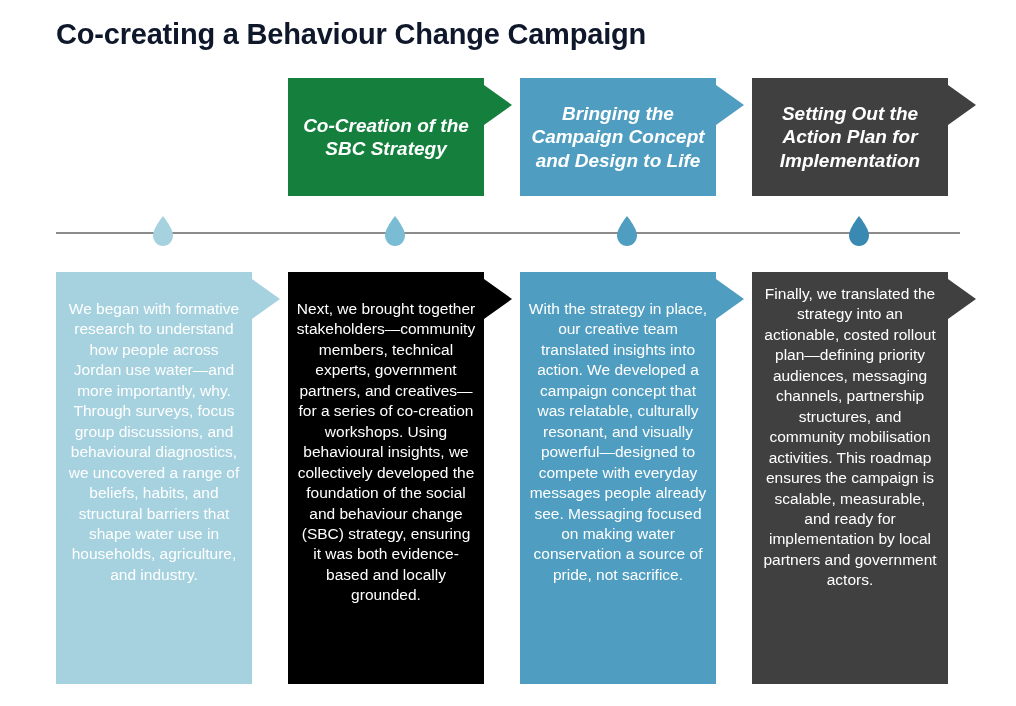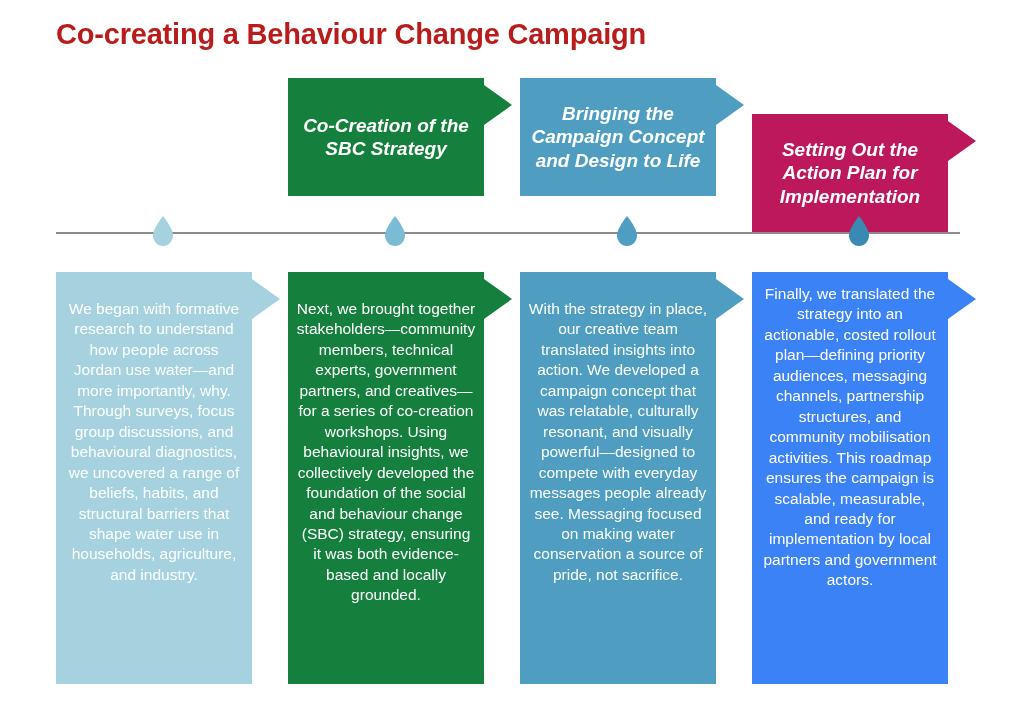--- a/index.html
+++ b/index.html
@@ -133,51 +133,51 @@
     line-height: 1.32;
     font-weight: 500;
   }
   .col-3 .body-text { padding-top: 12px; }
 </style>
 </head>
 <body style="background: rgb(255, 255, 255);">
 
 <div id="infographic">
 
-  <div class="page-title" style="color: #b91c1c;">Co-creating a Behaviour Change Campaign</div>
+  <div class="page-title" style="color: #0f172a;">Co-creating a Behaviour Change Campaign</div>
 
   <div class="column col-0">
     <div class="arrow-block body-box" style="background: rgb(166, 210, 224);">
       <div class="body-text">We began with formative research to understand how people across Jordan use water—and more importantly, why. Through surveys, focus group discussions, and behavioural diagnostics, we uncovered a range of beliefs, habits, and structural barriers that shape water use in households, agriculture, and industry.</div>
     </div>
   </div>
 
   <div class="column col-1">
     <div class="arrow-block header-box" style="background: #15803d;">
       <div class="header-text">Co-Creation of the SBC Strategy</div>
     </div>
-    <div class="arrow-block body-box" style="background: #15803d;">
+    <div class="arrow-block body-box" style="background: #000000;">
       <div class="body-text">Next, we brought together stakeholders—community members, technical experts, government partners, and creatives—for a series of co-creation workshops. Using behavioural insights, we collectively developed the foundation of the social and behaviour change (SBC) strategy, ensuring it was both evidence-based and locally grounded.</div>
     </div>
   </div>
 
   <div class="column col-2">
     <div class="arrow-block header-box" style="background: rgb(79, 157, 192);">
       <div class="header-text">Bringing the Campaign Concept and Design to Life</div>
     </div>
     <div class="arrow-block body-box" style="background: rgb(79, 157, 192);">
       <div class="body-text">With the strategy in place, our creative team translated insights into action. We developed a campaign concept that was relatable, culturally resonant, and visually powerful—designed to compete with everyday messages people already see. Messaging focused on making water conservation a source of pride, not sacrifice.</div>
     </div>
   </div>
 
   <div class="column col-3">
-    <div class="arrow-block header-box" style="background: #be185d; margin-top: 36px;">
+    <div class="arrow-block header-box" style="background: #404040;">
       <div class="header-text">Setting Out the Action Plan for Implementation</div>
     </div>
-    <div class="arrow-block body-box" style="background: #3b82f6;">
+    <div class="arrow-block body-box" style="background: #404040;">
       <div class="body-text">Finally, we translated the strategy into an actionable, costed rollout plan—defining priority audiences, messaging channels, partnership structures, and community mobilisation activities. This roadmap ensures the campaign is scalable, measurable, and ready for implementation by local partners and government actors.</div>
     </div>
   </div>
 
   <div class="rail" style="background: rgb(140, 140, 140);"></div>
 
   <div class="drop drop-0">
     <svg viewBox="0 0 22 30" xmlns="http://www.w3.org/2000/svg">
       <path d="M11 0 C11 0 21 12.5 21 19.2 C21 25.2 16.5 30 11 30 C5.5 30 1 25.2 1 19.2 C1 12.5 11 0 11 0 Z" fill="#a6d2e0"></path>
     </svg>

